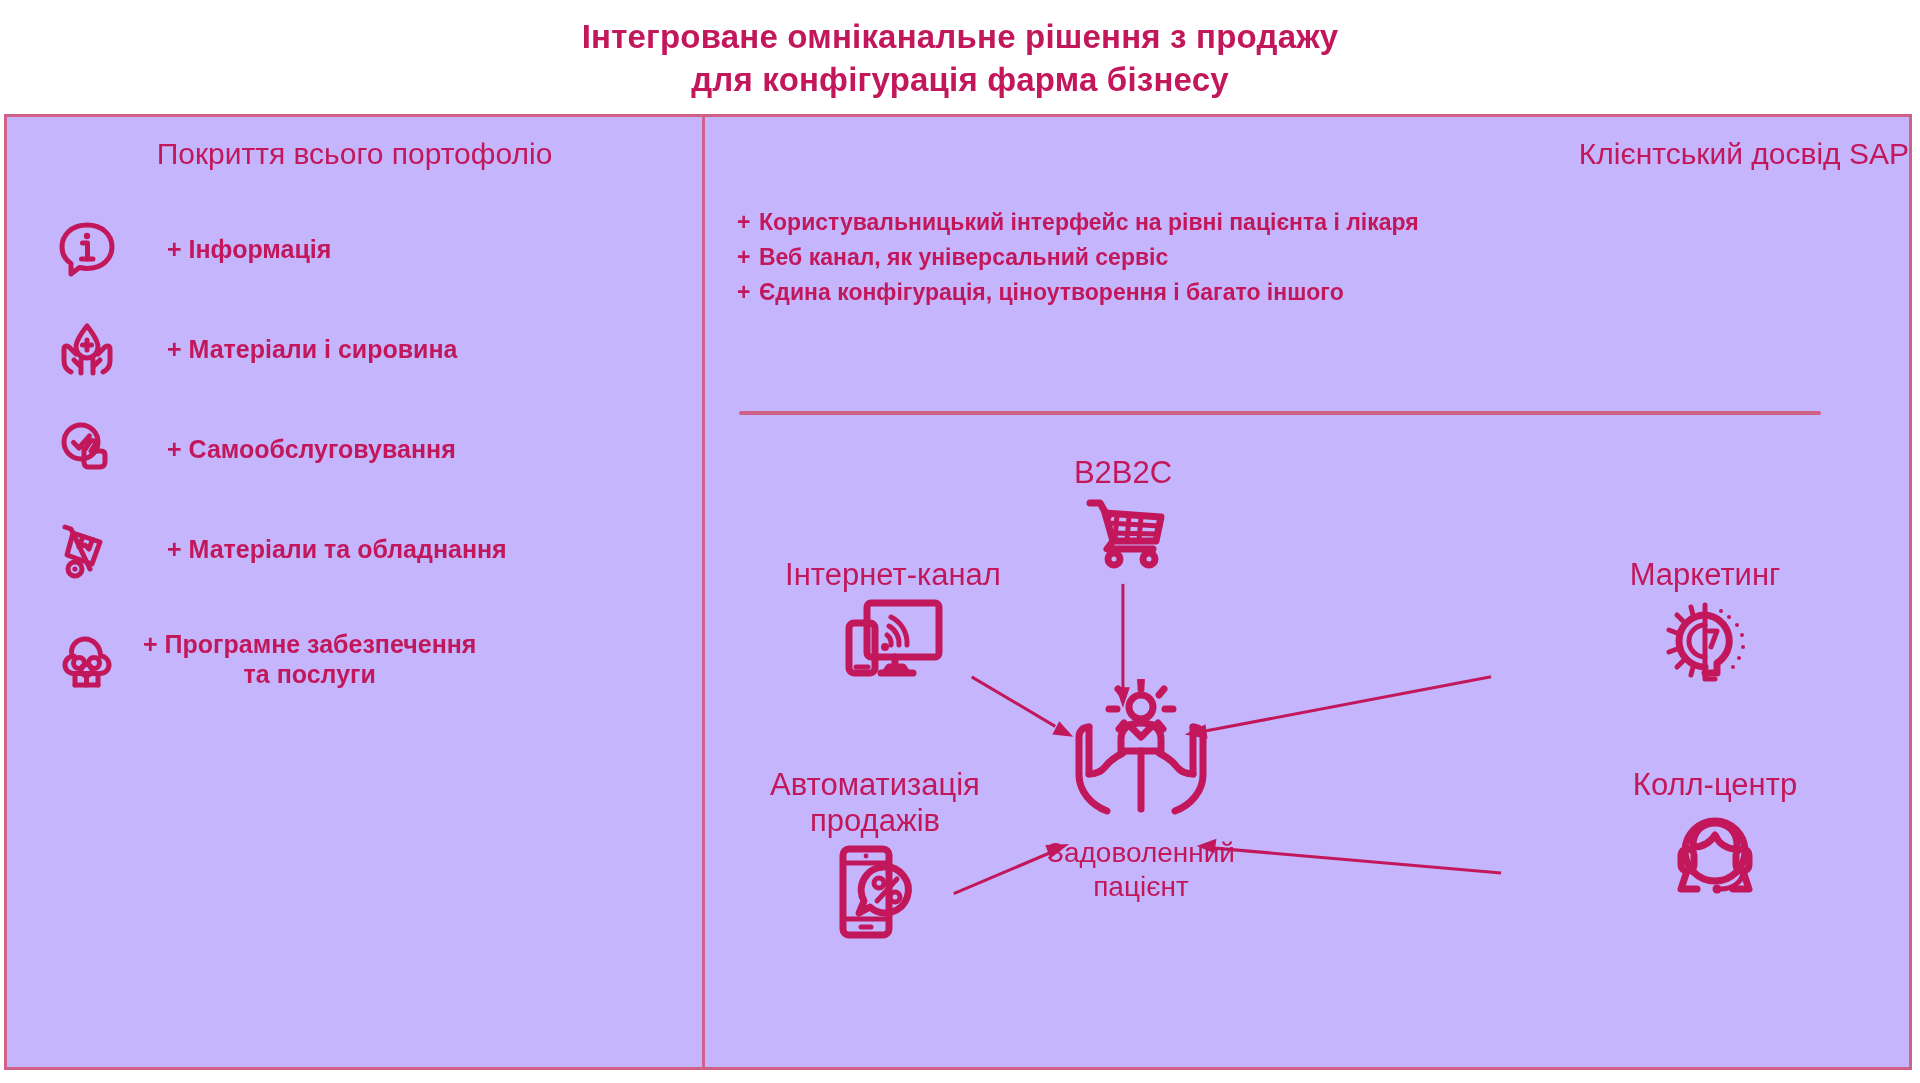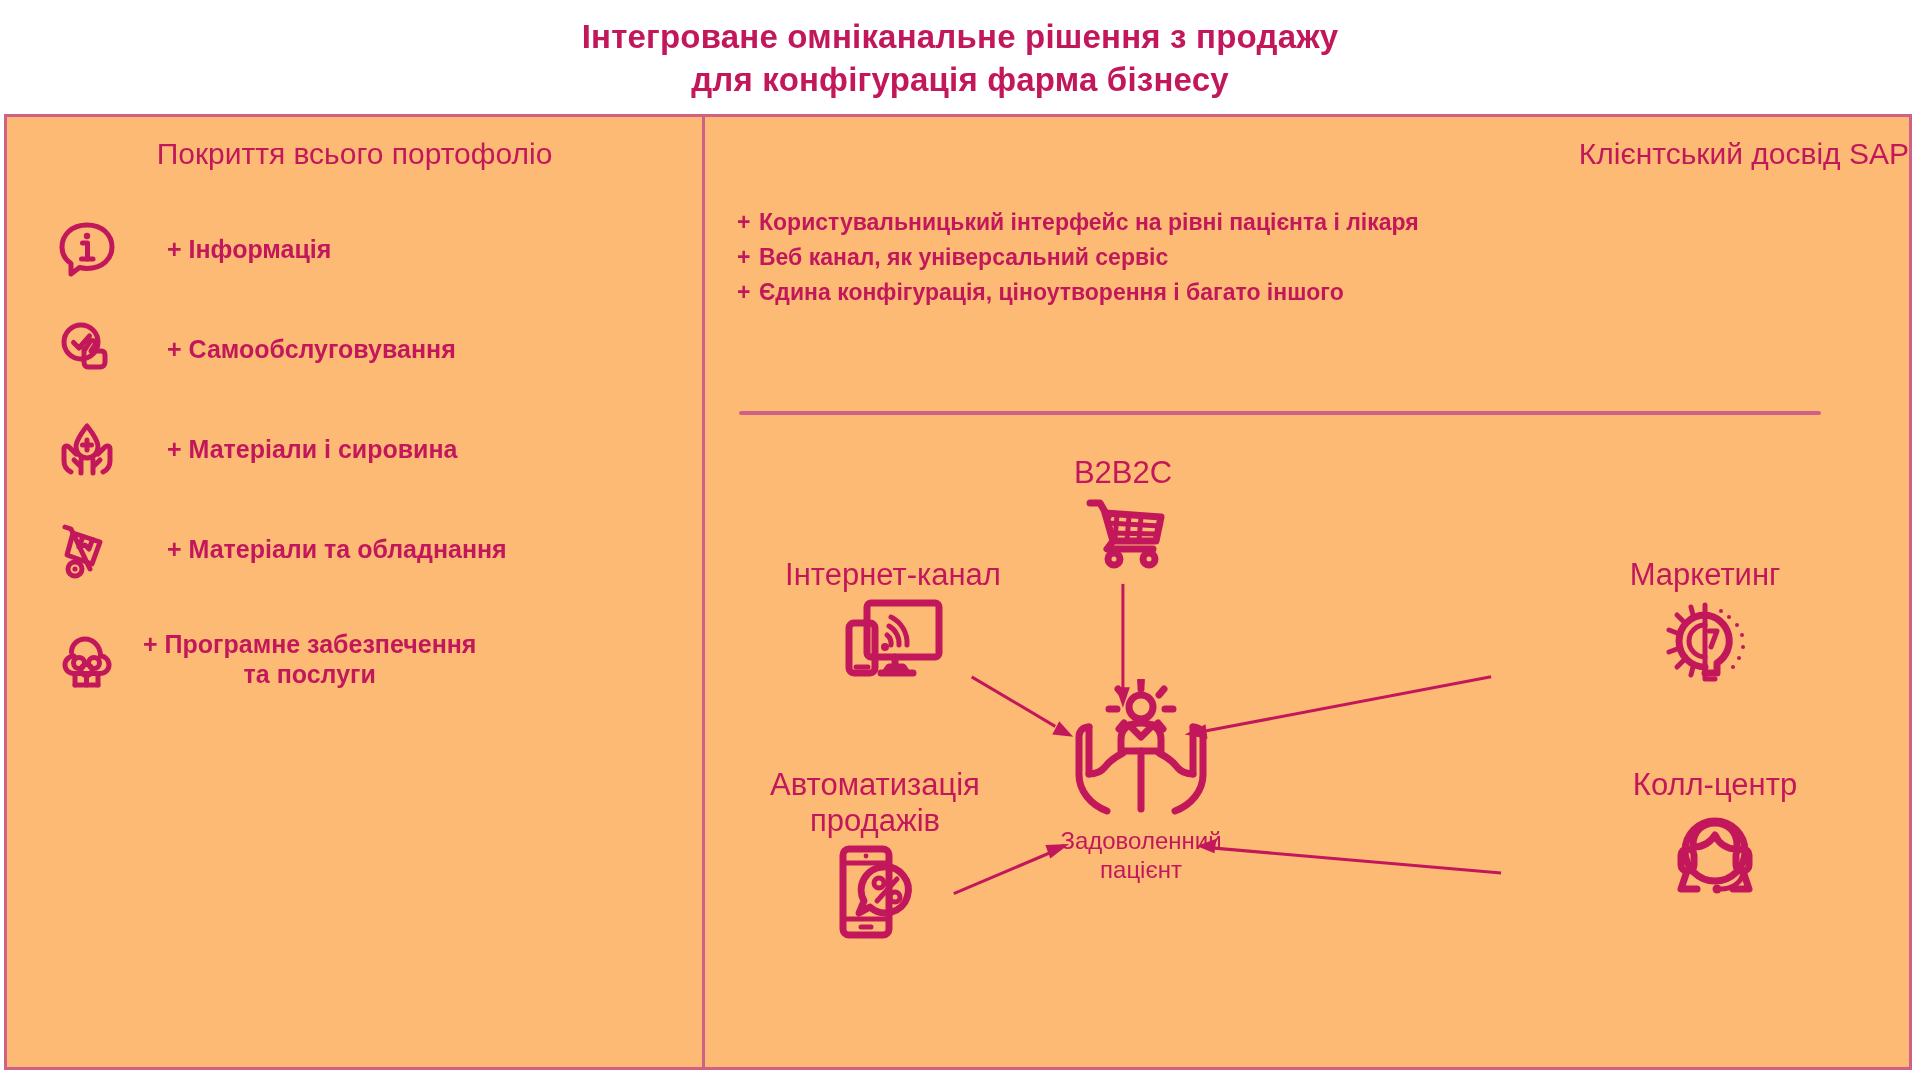--- a/index.html
+++ b/index.html
@@ -17,21 +17,21 @@
     color:#c2185b;
     font-size:33px;font-weight:bold;line-height:1.30;
     letter-spacing:.2px;
   }
   #title .t-line{display:block;}
 
   
   #board{
     position:absolute;left:4px;top:114px;
     width:1908px;height:956px;
-    background:#fdba74;
+    background:#c4b5fd;
     border:3px solid #cf6186;
     box-sizing:border-box;
     display:flex;
   }
   #divider{
     position:absolute;left:695px;top:0;bottom:0;width:3px;
     background:#cf6186;
   }
 
   
@@ -98,21 +98,21 @@
   }
   .node .nicon{display:flex;justify-content:center;margin-top:2px;}
 
   #node-b2b2c{left:268px;top:28px;width:300px;}
   #node-internet{left:-92px;top:130px;width:560px;}
   #node-marketing{left:770px;top:130px;width:460px;}
   #node-auto{left:-110px;top:340px;width:560px;}
   #node-call{left:780px;top:340px;width:460px;}
   #node-center{left:286px;top:250px;width:300px;}
   #node-center .ctxt{
-    color:#c2185b;font-size:24px;line-height:1.2;margin-top:8px;
+    color:#c2185b;font-size:28px;line-height:1.2;margin-top:17px;
   }
   .stroke{fill:none;stroke:#c2185b;stroke-width:7;
     stroke-linecap:round;stroke-linejoin:round;}
   .stroke-thin{fill:none;stroke:#c2185b;stroke-width:5;
     stroke-linecap:round;stroke-linejoin:round;}
   .fill{fill:#c2185b;}
 </style>
 </head>
 <body>
 
@@ -136,40 +136,40 @@
             <path class="stroke-thin" d="M28.5 27 L33.5 27 L33.5 43"></path>
             <path class="stroke-thin" d="M27.5 43 L39 43"></path>
           </svg>
         </span>
         <span class="lbl">+ Інформація</span>
       </div>
 
       <div class="left-row">
         <span class="ic">
           <svg width="66" height="66" viewBox="0 0 66 66">
-            <circle class="stroke-thin" cx="27" cy="26" r="17"></circle>
-            <path class="stroke-thin" d="M19.5 26.5 L25 32 L35.5 20"></path>
-            <path class="stroke-thin" d="M30 33 L30 46 C30 49 31.5 51 34 51 L46 51 C49 51 51 49 51 46 L51 39 C51 36.5 49.5 35 47 35 L37 35 L41 29 C42 26.5 40.5 24.5 38.5 24.5 C37 24.5 36 25.5 35.2 27 L30 35"></path>
-          </svg>
-        </span>
-        <span class="lbl">+ Самообслуговування</span>
-      </div>
-
-      <div class="left-row">
-        <span class="ic">
-          <svg width="66" height="66" viewBox="0 0 66 66">
             <path class="stroke-thin" d="M33 10 C33 10 22 23 22 31 C22 37.3 27 42 33 42 C39 42 44 37.3 44 31 C44 23 33 10 33 10 Z"></path>
             <path class="stroke-thin" d="M33 24 L33 34 M28.5 29 L37.5 29"></path>
             <path class="stroke-thin" d="M22 38 L15 31 C13 29 10 30 10 33 L10 45 C10 50 13 54 17 56"></path>
             <path class="stroke-thin" d="M44 38 L51 31 C53 29 56 30 56 33 L56 45 C56 50 53 54 49 56"></path>
             <path class="stroke-thin" d="M20 44 L25 49 M46 44 L41 49"></path>
             <path class="stroke-thin" d="M27 44 L27 57 M39 44 L39 57"></path>
           </svg>
         </span>
         <span class="lbl">+ Матеріали і сировина</span>
+      </div>
+
+      <div class="left-row">
+        <span class="ic">
+          <svg width="66" height="66" viewBox="0 0 66 66">
+            <circle class="stroke-thin" cx="27" cy="26" r="17"></circle>
+            <path class="stroke-thin" d="M19.5 26.5 L25 32 L35.5 20"></path>
+            <path class="stroke-thin" d="M30 33 L30 46 C30 49 31.5 51 34 51 L46 51 C49 51 51 49 51 46 L51 39 C51 36.5 49.5 35 47 35 L37 35 L41 29 C42 26.5 40.5 24.5 38.5 24.5 C37 24.5 36 25.5 35.2 27 L30 35"></path>
+          </svg>
+        </span>
+        <span class="lbl">+ Самообслуговування</span>
       </div>
 
       <div class="left-row">
         <span class="ic">
           <svg width="66" height="66" viewBox="0 0 66 66">
             <path class="stroke-thin" d="M11 11 L17 13 L36 53"></path>
             <circle class="stroke-thin" cx="21" cy="53" r="7"></circle>
             <circle class="fill" cx="21" cy="53" r="2.6"></circle>
             <path class="stroke-thin" d="M19 17 L46 26 L38 48 L13 39 Z"></path>
             <path class="stroke-thin" d="M29 20.5 L25 31 L31 29 L35 33 L38.5 23.5"></path>

